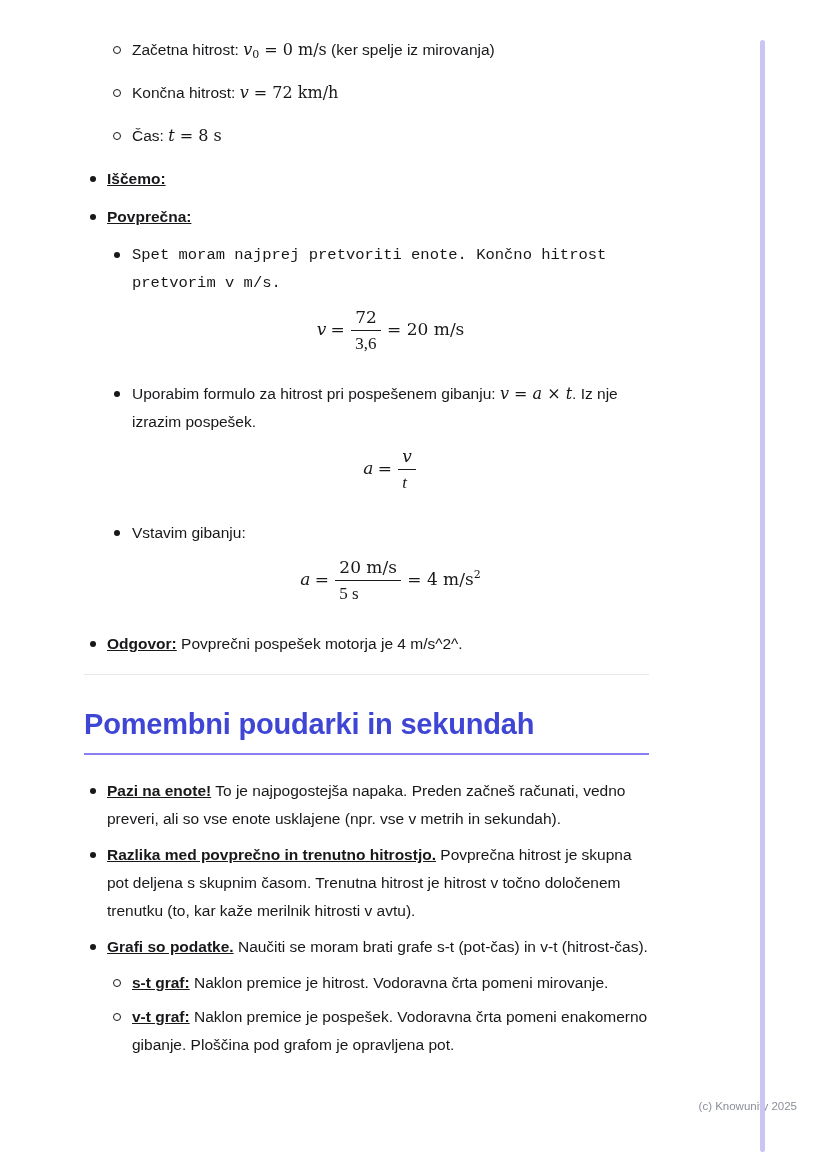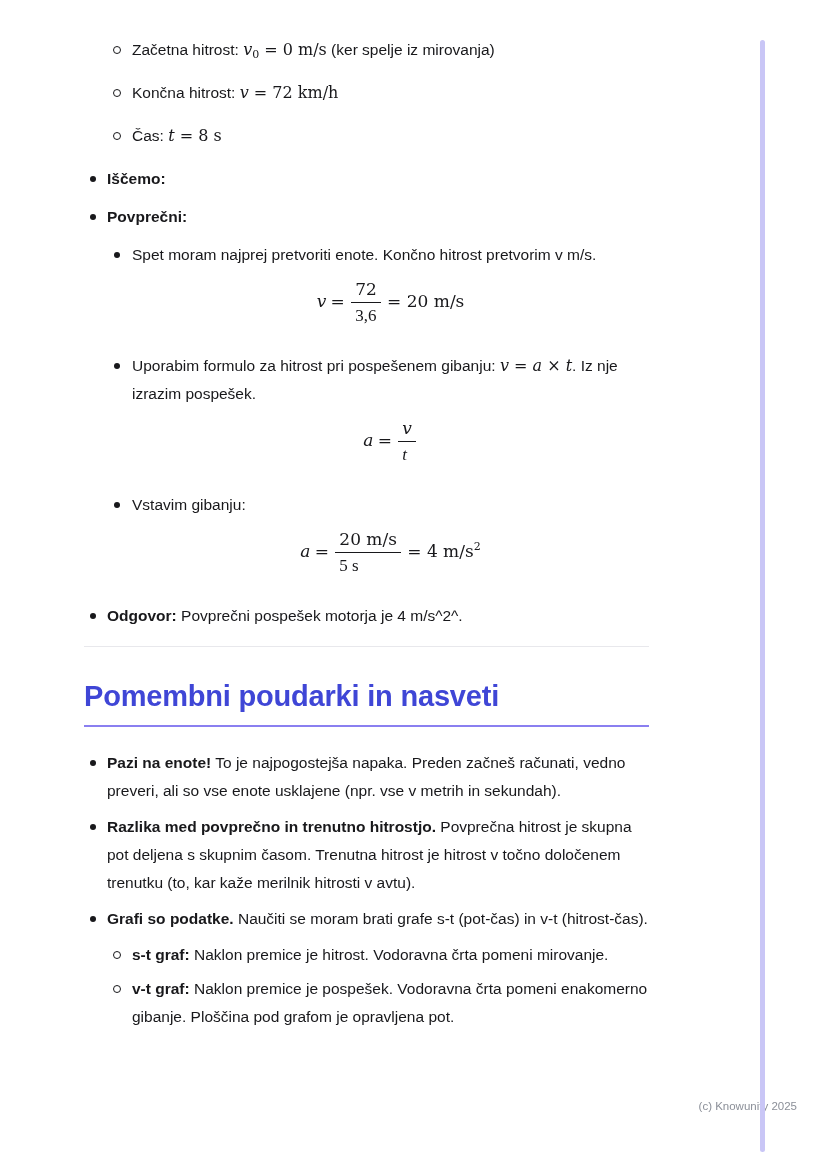--- a/index.html
+++ b/index.html
@@ -14,22 +14,22 @@
   li { position:relative; line-height:28px; }
   li.ind1 { padding-left:23px; margin-bottom:10px; }
   li.ind2 { padding-left:48px; margin-bottom:10px; }
   li.ind1::before, li.ind2.disc::before, li.ind2.circle::before {
     content:""; position:absolute; border-radius:50%;
   }
   li.ind1::before { left:6px; top:11px; width:6px; height:6px; background:var(--text,#18181b); }
   li.ind2.disc::before { left:30px; top:11px; width:6px; height:6px; background:var(--text,#18181b); }
   li.ind2.circle::before { left:29px; top:10px; width:6px; height:6px; border:1.3px solid var(--text,#18181b); background:transparent; }
   .gap9 { margin-top:9px; }
-  .gap7 { margin-top:7px; }
-  .b { font-weight:700; }
+  .gap7 { margin-top:7px;font-family:Liberation Mono, monospace; }
+  .b { font-weight:700;text-decoration:underline; }
   .imath { font-family:"DejaVu Serif", serif; font-size:16px; }
   .mi { font-style:italic; }
   .msub { font-size:11px; vertical-align:-3px; font-family:"DejaVu Serif", serif; }
   .msup { font-size:11px; vertical-align:7px; font-family:"DejaVu Serif", serif; }
   .math { font-family:"DejaVu Serif", serif; font-size:17px; }
   .math-block { margin:8px 0 26px 48px; text-align:center; }
   .frac { display:inline-block; vertical-align:middle; text-align:left; margin:0 2px; }
   .frac .num { display:block; padding:0 4px 3px; border-bottom:1px solid var(--text,#18181b); }
   .frac .den { display:block; padding:3px 4px 0;font-family:Liberation Serif, serif; }
   .divider { border:0; border-top:1px solid #e8e8ec; margin-top:16px; }
@@ -53,21 +53,21 @@
       <li class="ind2 circle"><span>Končna hitrost: </span><span class="imath mi">v</span><span class="msub"></span><span class="imath"> = 72 km/h</span><span></span></li>
       <li class="ind2 circle"><span>Čas: </span><span class="imath mi">t</span><span class="msub"></span><span class="imath"> = 8 s</span><span></span></li>
     </ul>
 
     <ul>
       <li class="ind1"><span class="b">Iščemo:</span></li>
     </ul>
 
 
     <ul>
-      <li class="ind1"><span class="b">Povprečni:</span></li>
+      <li class="ind1"><span class="b">Povprečna:</span></li>
     </ul>
 
     <ul class="gap7">
       <li class="ind2 disc"><span>Spet moram najprej pretvoriti enote. Končno hitrost pretvorim v m/s.</span></li>
     </ul>
 
     <div class="math-block">
       <span class="math mi">v</span>
       <span class="math">=</span>
       <span class="frac"><span class="num math">72</span><span class="den math">3,6</span></span>
@@ -95,21 +95,21 @@
       <span class="frac"><span class="num math">20 m/s</span><span class="den math">5 s</span></span>
       <span class="math">= 4 m/s</span><span class="msup">2</span>
     </div>
 
     <ul>
       <li class="ind1"><span class="b">Odgovor:</span><span> Povprečni pospešek motorja je 4 m/s^2^.</span></li>
     </ul>
 
     <hr class="divider">
 
-    <h1 class="heading">Pomembni poudarki in nasveti</h1>
+    <h1 class="heading">Pomembni poudarki in sekundah</h1>
     <div class="heading-rule"></div>
 
     <ul class="notes">
       <li class="ind1"><span class="b">Pazi na enote!</span><span> To je najpogostejša napaka. Preden začneš računati, vedno preveri, ali so vse enote usklajene (npr. vse v metrih in sekundah).</span></li>
       <li class="ind1"><span class="b">Razlika med povprečno in trenutno hitrostjo.</span><span> Povprečna hitrost je skupna pot deljena s skupnim časom. Trenutna hitrost je hitrost v točno določenem trenutku (to, kar kaže merilnik hitrosti v avtu).</span></li>
       <li class="ind1"><span class="b">Grafi so podatke.</span><span> Naučiti se moram brati grafe s-t (pot-čas) in v-t (hitrost-čas).</span></li>
     </ul>
 
     <ul class="graph-notes">
       <li class="ind2 circle"><span class="b">s-t graf:</span><span> Naklon premice je hitrost. Vodoravna črta pomeni mirovanje.</span></li>

